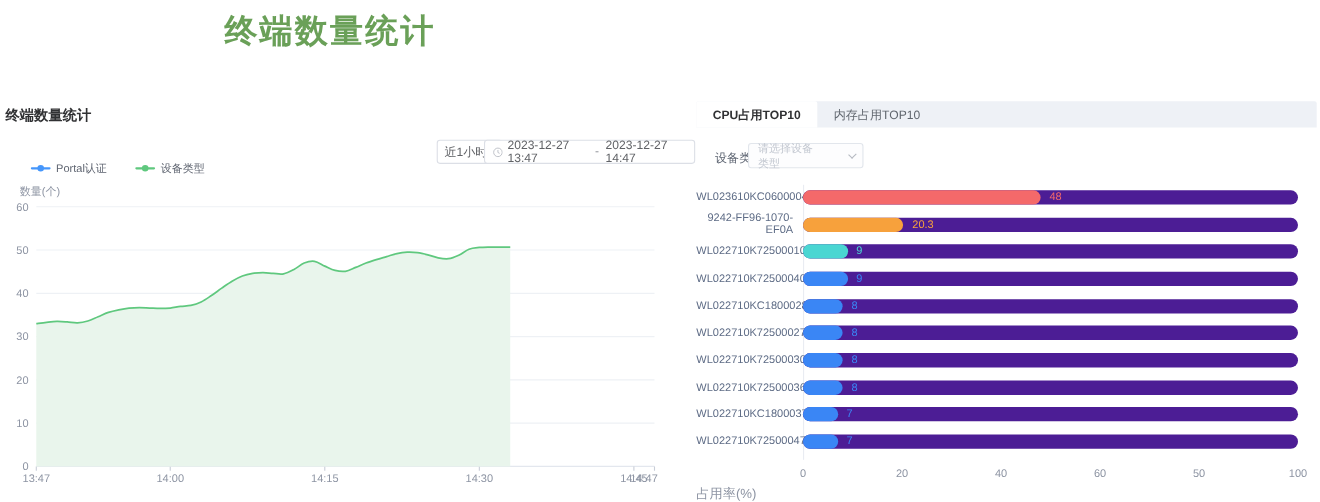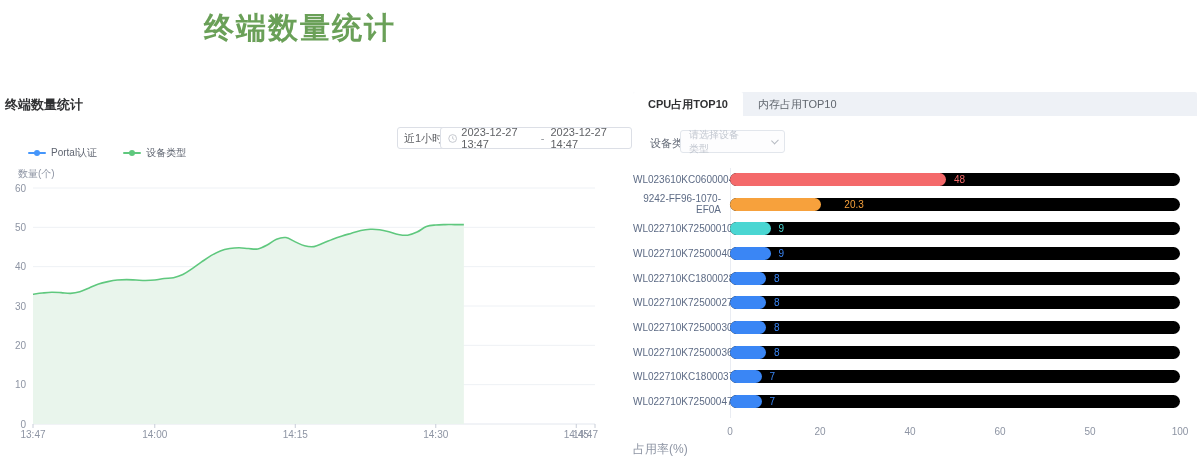--- a/index.html
+++ b/index.html
@@ -33,21 +33,21 @@
   .tab.active { background:#ffffff; color:#303133; font-weight:bold; border-radius:2px 2px 0 0;text-align:right; }
 
   #filter-label { position:absolute; left:650px; top:136px; font-size:11px; color:#5f6673; }
   #device-type-select { left:680px; top:130px; width:105px; height:23px; padding:0 8px; justify-content:space-between; background:#fdfdfe; border-color:#e2e6ec;gap:24px; }
   #device-type-select .placeholder { font-size:10px; color:#c2c7d0; }
 
   #bar-rows { position:absolute; left:633px; top:167px; width:564px; }
   #bar-axis-line { position:absolute; left:97px; top:1px; width:1px; height:250px; background:#e9ecf2; }
   .bar-row { position:relative; display:flex; align-items:center; height:24.7px; }
   .bar-label { width:88px; text-align:right; font-size:10px; color:#5d6b85; padding-right:0; }
-  .bar-track { position:relative; margin-left:9px; width:450px; height:13px; background:#000000; border-radius:6.5px; }
+  .bar-track { position:relative; margin-left:9px; width:450px; height:13px; background:#4c1d95; border-radius:6.5px; }
   .bar-fill { position:absolute; left:0; top:0; height:13px; border-radius:6.5px; }
   .bar-value { position:absolute; top:0; font-size:10px; line-height:13px; }
 
   #bar-xticks { position:absolute; left:633px; top:426px; width:564px; height:12px; }
   #bar-xticks span { position:absolute; transform:translateX(-50%); font-size:10px; color:#8d94a3; }
   #bar-xlabel { position:absolute; left:633px; top:441px; width:557px; text-align:left; font-size:12px; color:#8d94a3; }
 </style>
 </head>
 <body>
 
@@ -138,21 +138,21 @@
         <div class="bar-label">WL023610KC06000043</div>
         <div class="bar-track">
           <div class="bar-fill" style="width: 216px; background: rgb(244, 105, 106);"></div>
           <span class="bar-value" style="left: 224px; color: rgb(244, 105, 106);">48</span>
         </div>
       </div>
       <div class="bar-row">
         <div class="bar-label">9242-FF96-1070-EF0A</div>
         <div class="bar-track">
           <div class="bar-fill" style="width: 91.35px; background: rgb(247, 161, 60);"></div>
-          <span class="bar-value" style="left: 99.35px; color: rgb(247, 161, 60); margin-left: 15px;">20.3</span>
+          <span class="bar-value" style="left: 99.35px; color: rgb(247, 161, 60);">20.3</span>
         </div>
       </div>
       <div class="bar-row">
         <div class="bar-label">WL022710K725000102</div>
         <div class="bar-track">
           <div class="bar-fill" style="width: 40.5px; background: rgb(74, 214, 210);"></div>
           <span class="bar-value" style="left: 48.5px; color: rgb(74, 214, 210);">9</span>
         </div>
       </div>
       <div class="bar-row">

